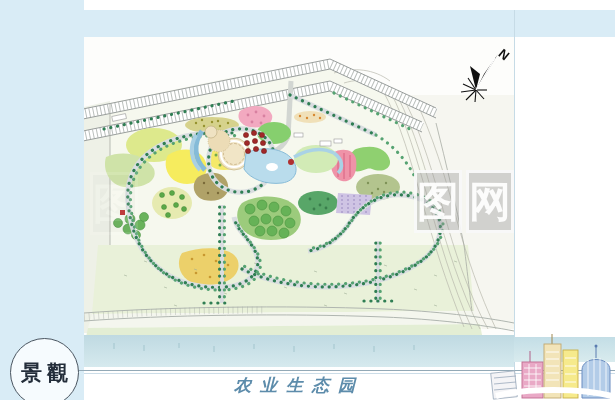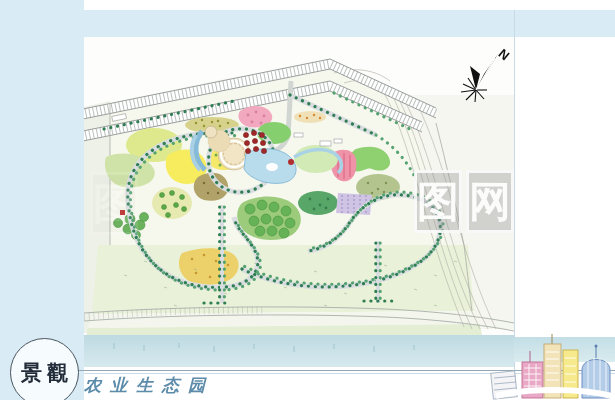--- a/index.html
+++ b/index.html
@@ -12,21 +12,21 @@
           background:linear-gradient(to bottom,var(--waterBand),var(--waterBandLight));}
   .baseline{position:absolute;left:62px;top:370px;width:553px;height:1px;background:var(--baseline);z-index:3;}
   .baseline2{position:absolute;left:84px;top:373px;width:531px;height:1px;background:#ccdde8;z-index:3;}
   .plan-svg{position:absolute;left:84px;top:37px;width:430px;height:333px;z-index:1;}
   .compass-svg{position:absolute;left:446px;top:40px;width:72px;height:62px;z-index:4;}
   .skyline-svg{position:absolute;left:486px;top:326px;width:129px;height:74px;z-index:6;}
   .stamp{position:absolute;left:10px;top:338px;width:67px;height:67px;border-radius:50%;
          border:1px solid var(--stampBorder);background:#f6fbfe;display:flex;align-items:center;
          justify-content:center;z-index:5;font-family:"DejaVu Serif",serif;font-weight:bold;
          font-size:21px;color:var(--stampInk);letter-spacing:5px;text-indent:5px;}
-  .title-bar{position:absolute;left:84px;top:374px;width:430px;text-align:left;z-index:4;
+  .title-bar{position:absolute;left:84px;top:374px;width:430px;text-align:center;z-index:4;
          font-family:"DejaVu Serif",serif;font-style:italic;font-weight:600;font-size:17px;
          letter-spacing:9px;color:var(--titleBlue);}
   .wm{position:absolute;width:48px;height:63px;box-sizing:border-box;border:3px solid rgba(255,255,255,.85);
       background:rgba(150,150,150,.38);color:rgba(255,255,255,.92);display:flex;align-items:center;
       justify-content:center;font-weight:bold;font-size:42px;z-index:2;font-family:"DejaVu Sans",sans-serif;}
   .wm.faint{opacity:.12;}
   
   .roadbase{stroke:#fff;stroke-width:10;fill:none;}
   .roadtick{stroke:var(--roadTick);stroke-width:9;fill:none;stroke-dasharray:1 2.8;opacity:.75;}
   .roadedge{stroke:#8c9290;stroke-width:.9;fill:none;}

